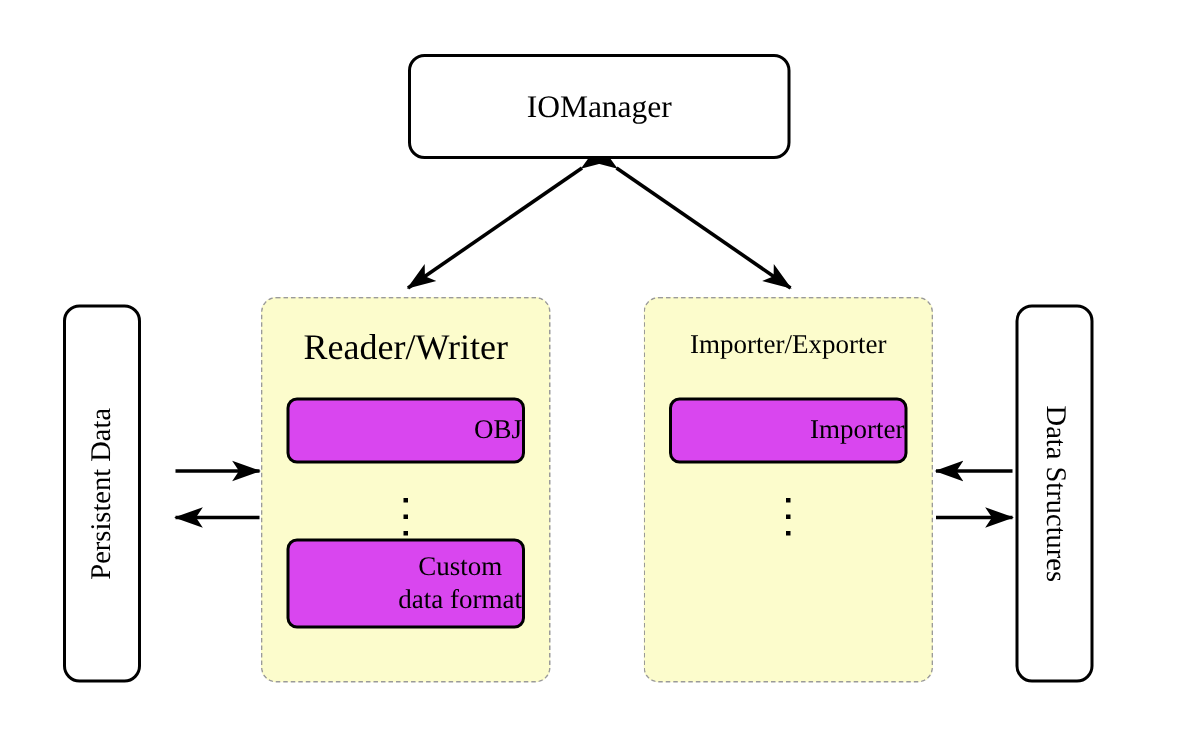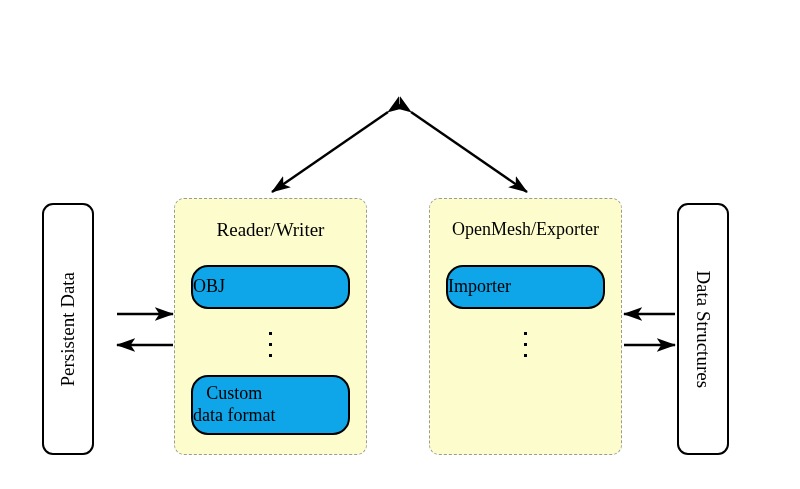--- a/index.html
+++ b/index.html
@@ -90,42 +90,42 @@
     top: 198px;
     width: 193px;
     height: 257px;
   }
   .panel-title {
     position: absolute;
     left: 0;
     right: 0;
     top: 20px;
     text-align: center;
-    font-size: 19px;
+    font-size: 24px;
     white-space: nowrap;
   }
   #panel-importer-exporter .panel-title { font-size: 18px; }
 
   .inner-box {
     position: absolute;
     left: 16px;
     right: 16px;
     box-sizing: border-box;
     border: 2.2px solid #000000;
-    border-radius: 17px;
-    background: #0ea5e9;
+    border-radius: 7px;
+    background: #d946ef;
     display: flex;
     align-items: center;
-    justify-content: flex-start;
+    justify-content: flex-end;
     text-align: center;
     font-size: 18px;
     line-height: 1.2;
   }
   .inner-top    { top: 66px;  height: 44px; }
-  .inner-bottom { top: 176px; height: 60px; }
+  .inner-bottom { top: 160px; height: 60px; }
 
   .vdots {
     position: absolute;
     left: 0;
     right: 0;
     top: 122px;
     height: 46px;
     display: flex;
     flex-direction: column;
     align-items: center;
@@ -157,20 +157,23 @@
 
     <line x1="117" y1="314" x2="173" y2="314" stroke="#000000" stroke-width="2.4" marker-end="url(#ah)"></line>
 
     <line x1="173" y1="345" x2="117" y2="345" stroke="#000000" stroke-width="2.4" marker-end="url(#ah)"></line>
 
     <line x1="675" y1="314" x2="624" y2="314" stroke="#000000" stroke-width="2.4" marker-end="url(#ah)"></line>
 
     <line x1="624" y1="345" x2="675" y2="345" stroke="#000000" stroke-width="2.4" marker-end="url(#ah)"></line>
   </svg>
 
+  <div class="node" id="io-manager">
+    <span>IOManager</span>
+  </div>
 
   <div class="node side-box" id="persistent-data">
     <span class="vlabel up">Persistent Data</span>
   </div>
 
   <div class="node side-box" id="data-structures">
     <span class="vlabel down">Data Structures</span>
   </div>
 
   <div class="panel" id="panel-reader-writer">
@@ -188,21 +191,21 @@
 
     <div class="inner-box inner-bottom">
       <span>
         <span>Custom</span><br>
         <span>data format</span>
       </span>
     </div>
   </div>
 
   <div class="panel" id="panel-importer-exporter">
-    <div class="panel-title">OpenMesh/Exporter</div>
+    <div class="panel-title">Importer/Exporter</div>
 
     <div class="inner-box inner-top">
       <span>Importer</span>
     </div>
 
     <div class="vdots">
       <i></i>
         <i></i>
         <i></i>
     </div>

